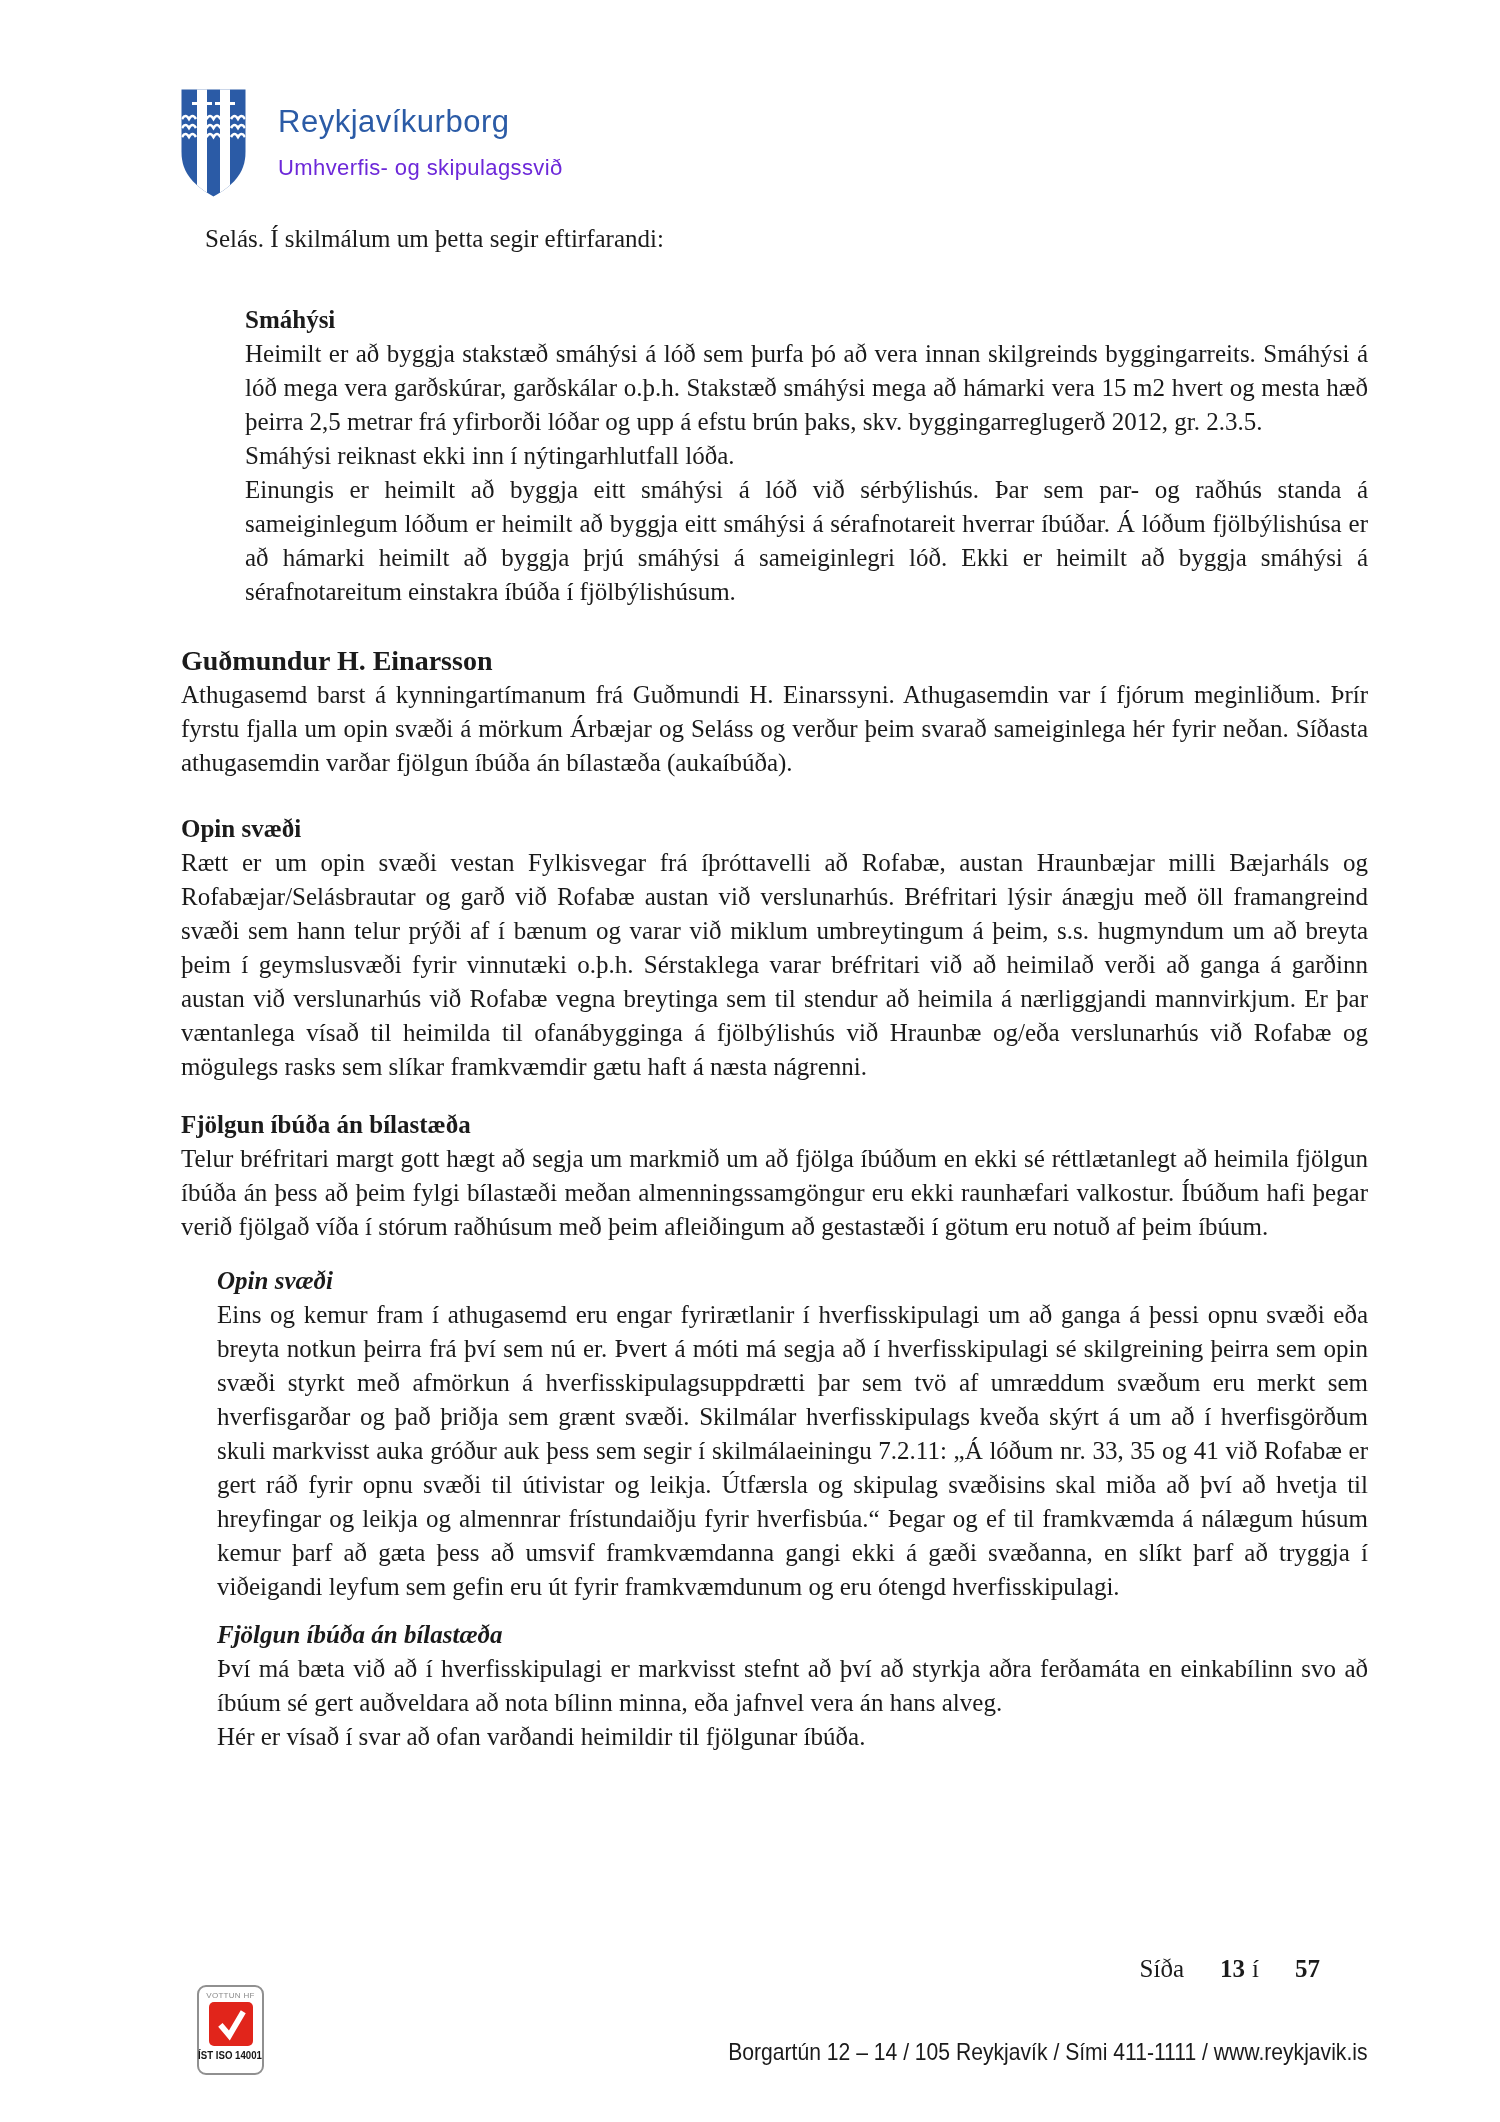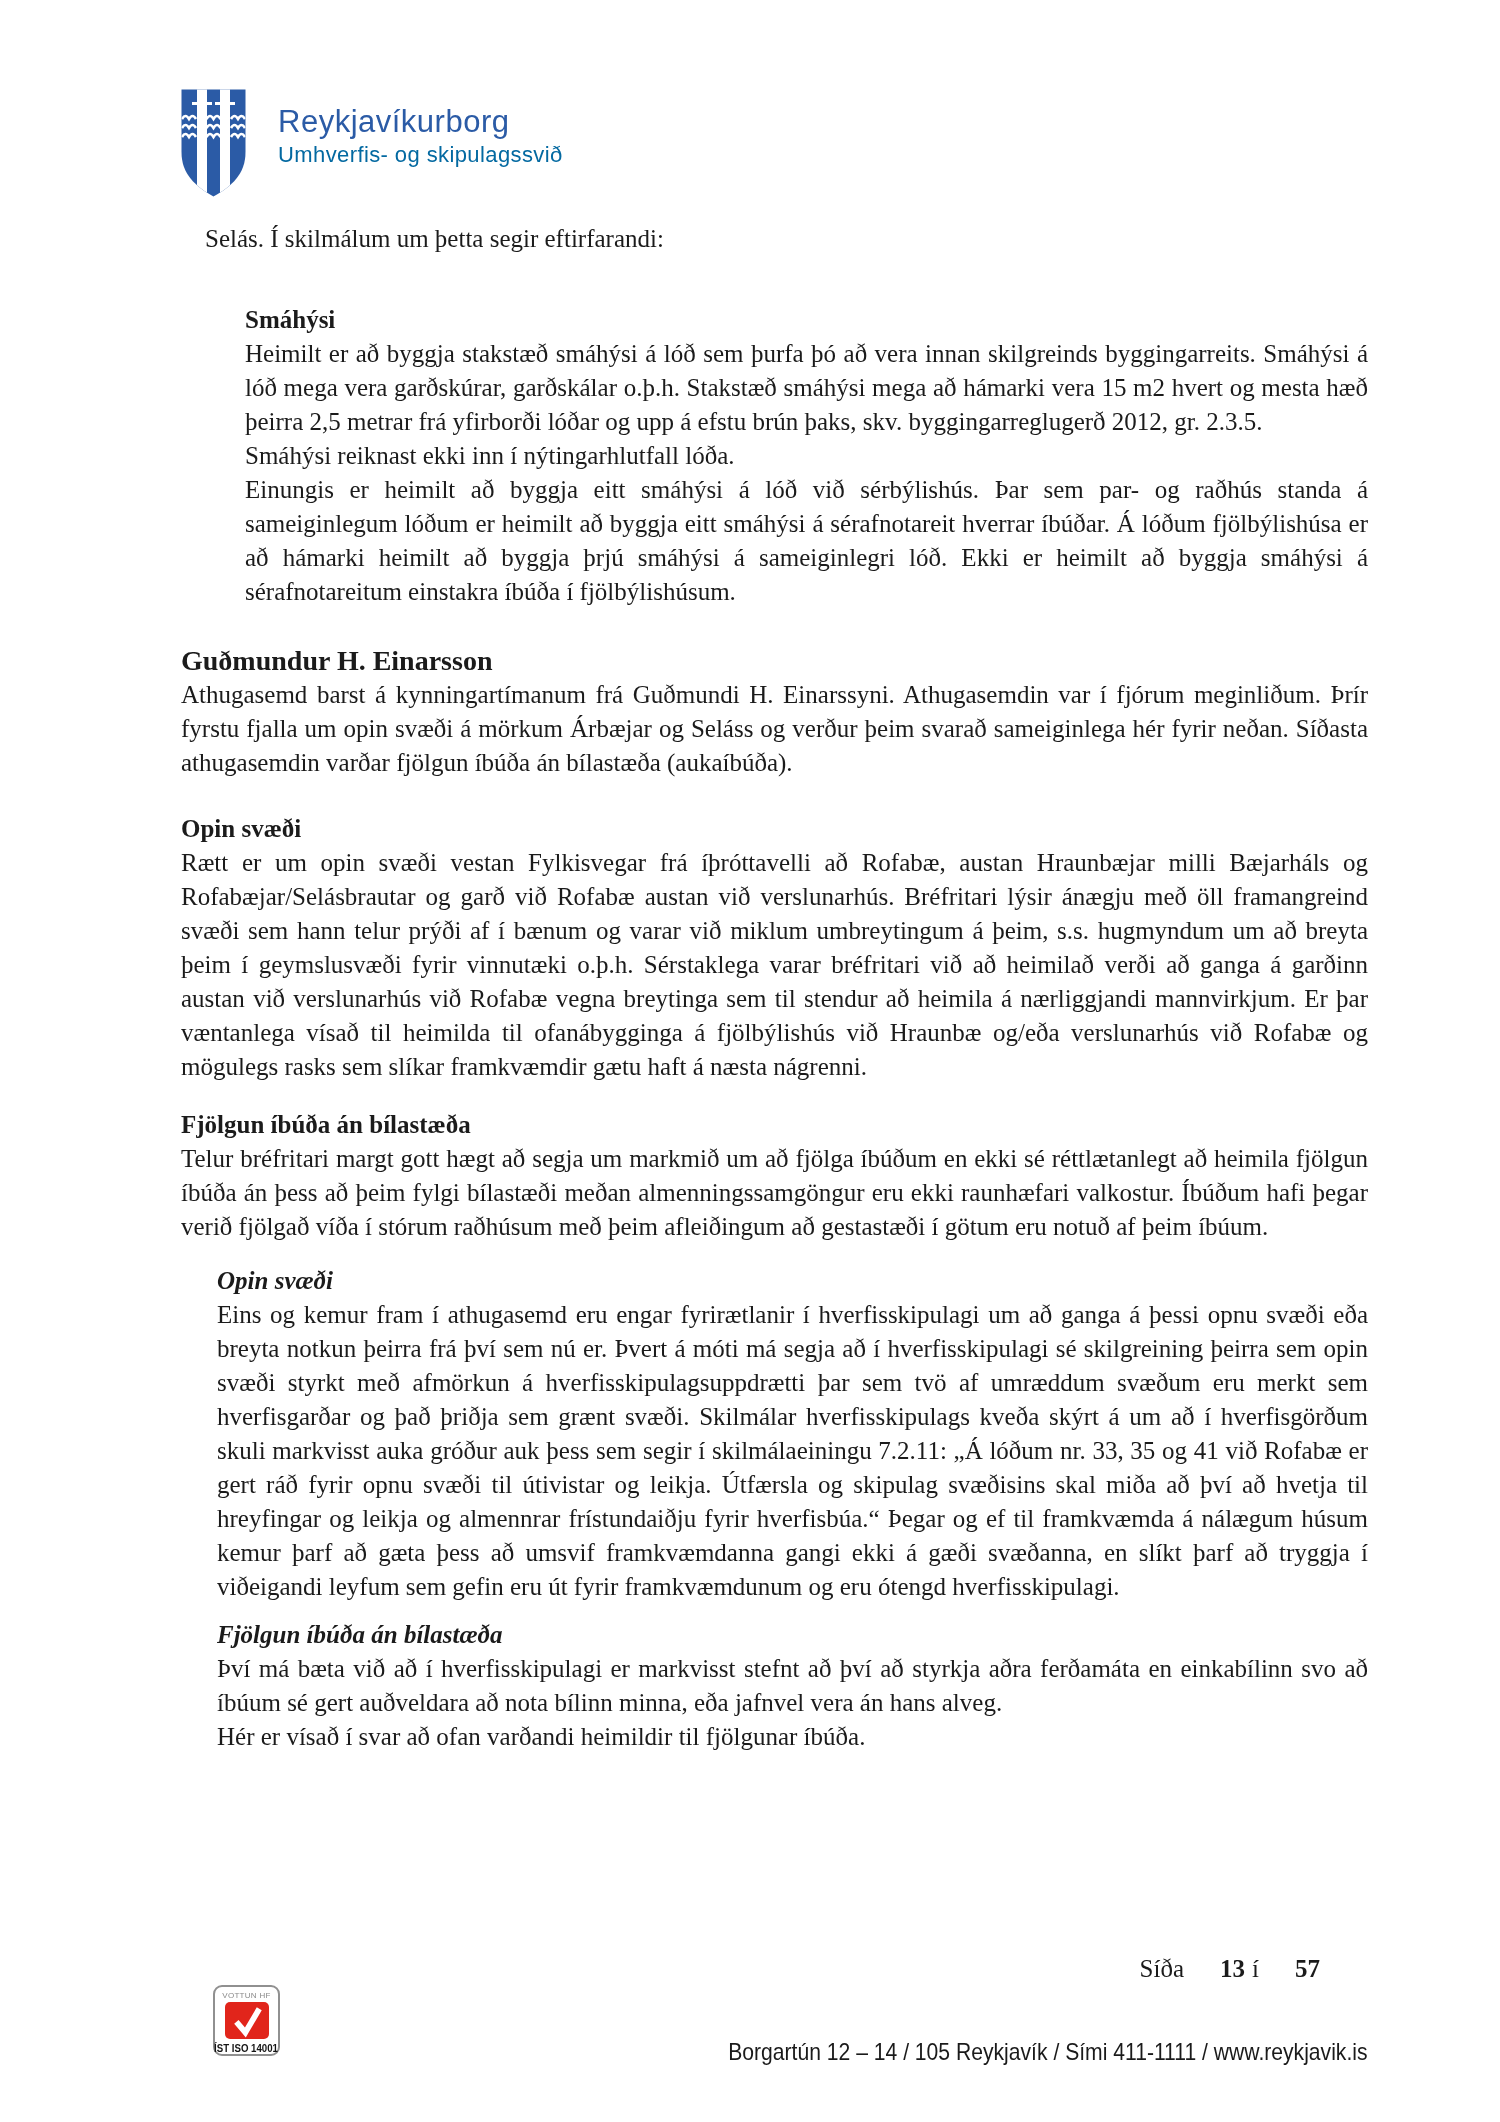--- a/index.html
+++ b/index.html
@@ -13,21 +13,21 @@
   .page {
     position:relative; width:1500px; height:2122px;
     background:#ffffff; overflow:hidden;
   }
 
   
   .brand { position:absolute; left:180px; top:88px; display:flex; align-items:flex-start; }
   .shield { width:67px; height:110px; flex:0 0 auto; }
   .brand-text { margin-left:31px; margin-top:17px; font-family:"Liberation Sans", sans-serif; }
   .brand-name { font-size:31px; line-height:34px; color:#2b5ba6; letter-spacing:0.5px; }
-  .brand-dept { font-size:22px; line-height:26px; color:#0369a1; margin-top:3px; letter-spacing:0.4px; }
+  .brand-dept { font-size:22px; line-height:26px; color:#6d28d9; margin-top:16px; letter-spacing:0.4px; }
 
   
   .content {
     position:absolute; left:181px; top:222px; width:1187px;
     font-size:25px; line-height:34px;
     text-align:justify;
     hyphens:none;
   }
   .content p { text-align:justify; }
   .intro { margin-left:24px; }
@@ -46,26 +46,25 @@
   
   .page-num {
     position:absolute; top:1954px; right:180px;
     font-size:25px; line-height:30px; white-space:nowrap;
   }
   .page-num .b { font-weight:bold;margin-left:36px; }
   .page-num span + span { margin-left:7px; }
 
   .cert-badge {
     position:absolute; left:197px; top:1985px;
-    width:67px; height:71px;
+    width:67px; height:90px;
     background:#ffffff;
     border:2px solid #909090; border-radius:9px;
     display:flex; flex-direction:column; align-items:center;
     font-family:"Liberation Sans", sans-serif;
-    margin-left:16px;
   }
   .cert-top { font-size:8px; color:#8a8a8a; margin-top:4px; letter-spacing:0.3px; white-space:nowrap; }
   .cert-square {
     width:44px; height:44px; margin-top:2px;
     background:#e1251b; border-radius:5px;
     display:flex; align-items:center; justify-content:center;
   }
   .cert-bottom {
     font-size:11.5px; font-weight:bold; color:#141414; margin-top:3px;
     white-space:nowrap; transform:scaleX(0.84); transform-origin:50% 0;

